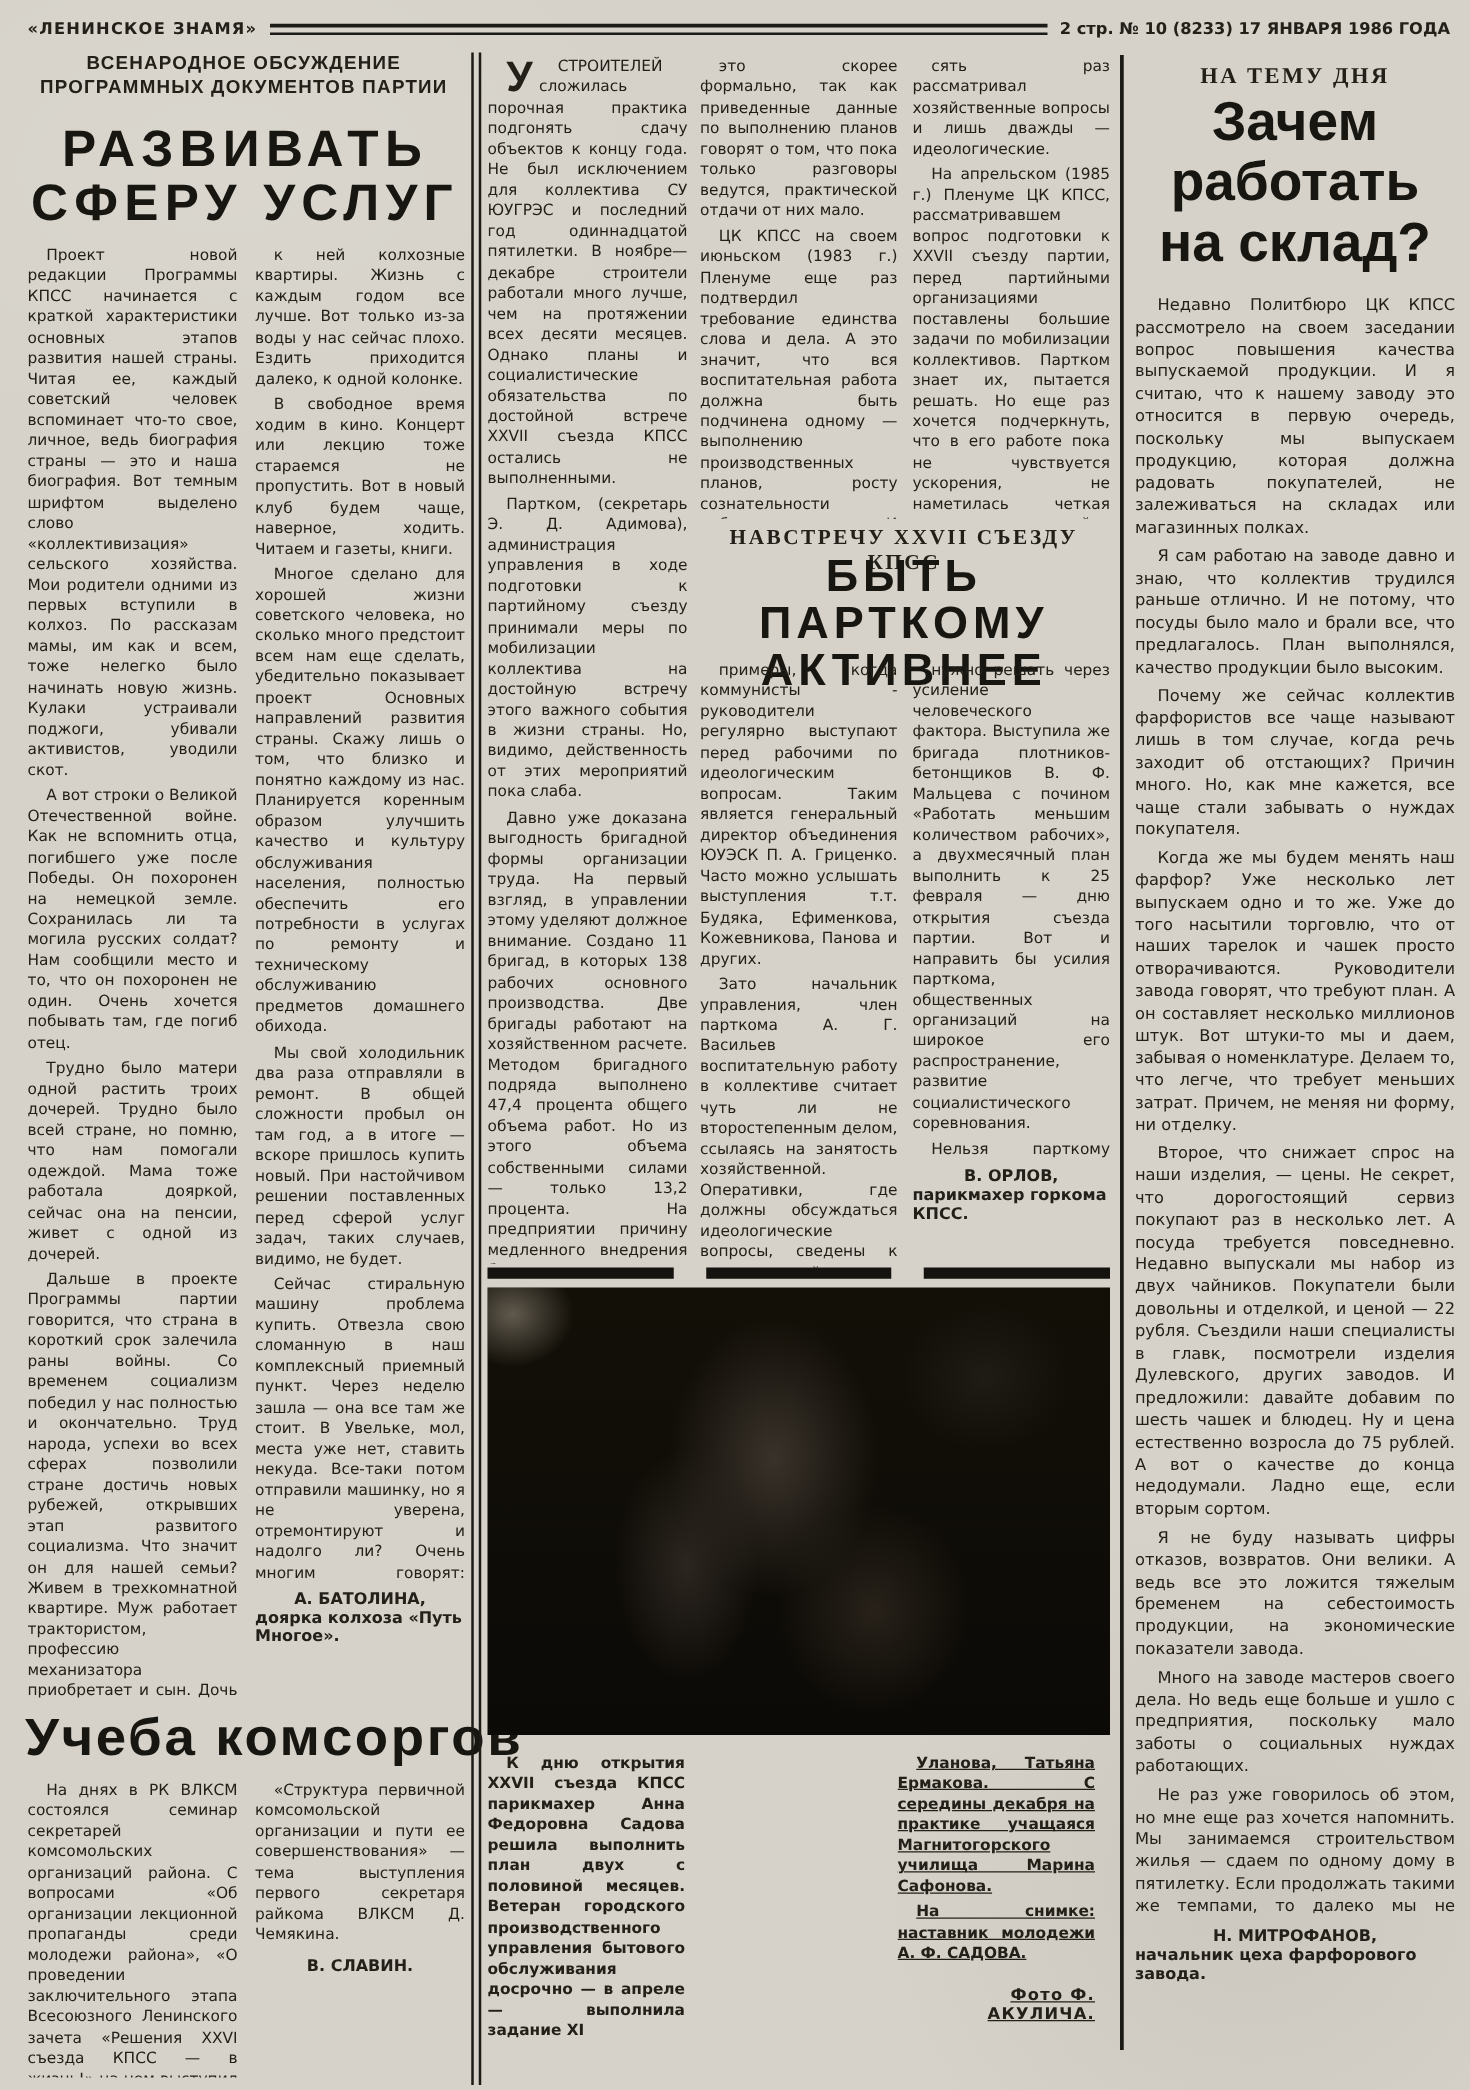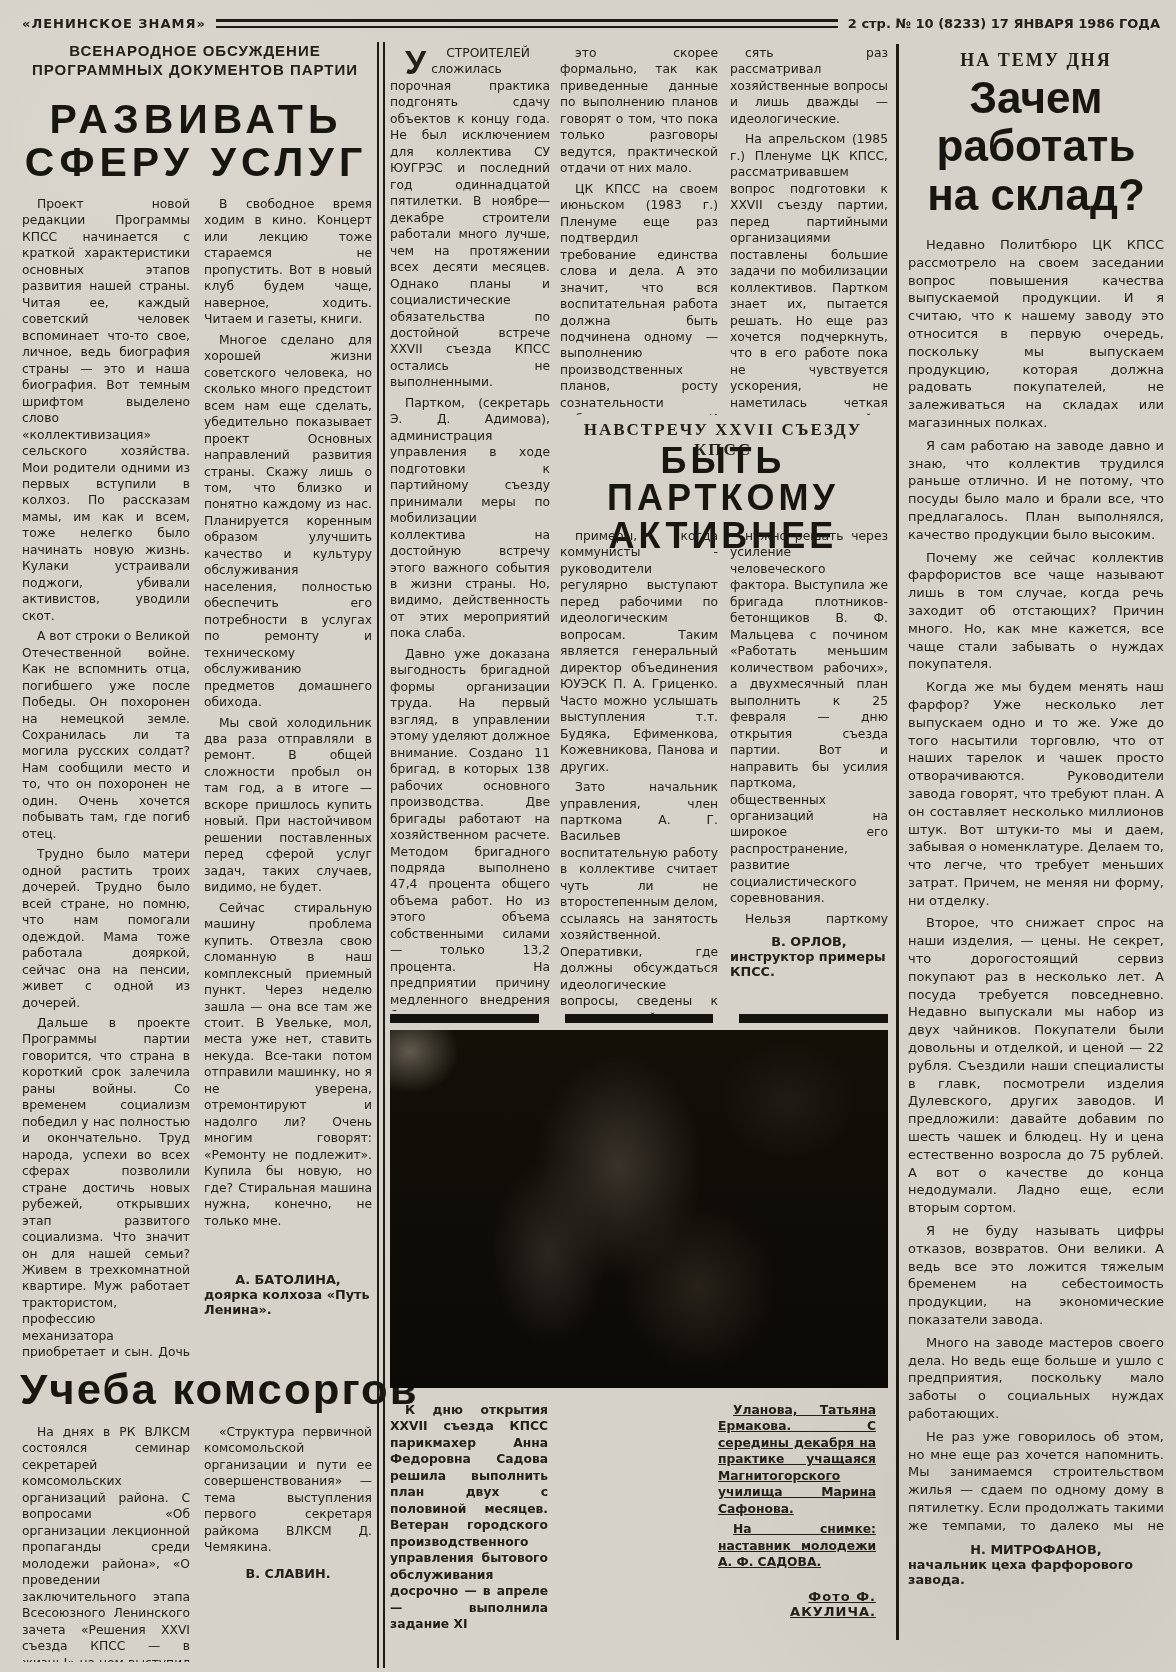--- a/index.html
+++ b/index.html
@@ -95,27 +95,28 @@
   <div class="lead-kicker">ВСЕНАРОДНОЕ ОБСУЖДЕНИЕ ПРОГРАММНЫХ ДОКУМЕНТОВ ПАРТИИ</div>
   <div class="lead-headline">РАЗВИВАТЬ СФЕРУ УСЛУГ</div>
   <div class="lead-col1 tcol">
       <p>Проект новой редакции Программы КПСС начинается с краткой характеристики основных этапов развития нашей страны. Читая ее, каждый советский человек вспоминает что-то свое, личное, ведь биография страны — это и наша биография. Вот темным шрифтом выделено слово «коллективизация» сельского хозяйства. Мои родители одними из первых вступили в колхоз. По рассказам мамы, им как и всем, тоже нелегко было начинать новую жизнь. Кулаки устраивали поджоги, убивали активистов, уводили скот.</p>
       <p>А вот строки о Великой Отечественной войне. Как не вспомнить отца, погибшего уже после Победы. Он похоронен на немецкой земле. Сохранилась ли та могила русских солдат? Нам сообщили место и то, что он похоронен не один. Очень хочется побывать там, где погиб отец.</p>
       <p>Трудно было матери одной растить троих дочерей. Трудно было всей стране, но помню, что нам помогали одеждой. Мама тоже работала дояркой, сейчас она на пенсии, живет с одной из дочерей.</p>
       <p>Дальше в проекте Программы партии говорится, что страна в короткий срок залечила раны войны. Со временем социализм победил у нас полностью и окончательно. Труд народа, успехи во всех сферах позволили стране достичь новых рубежей, открывших этап развитого социализма. Что значит он для нашей семьи? Живем в трехкомнатной квартире. Муж работает трактористом, профессию механизатора приобретает и сын. Дочь выучилась на ветеринарного фельдшера, лечит животных в соседнем колхозе им. Ленина. Там вышла и замуж. Вот все и при деле все с профессиями и с работой, а значит, и с достатком.</p>
     </div>
   <div class="lead-col2">
     <div class="list tcol">
+        <p>к ней колхозные квартиры. Жизнь с каждым годом все лучше. Вот только из-за воды у нас сейчас плохо. Ездить приходится далеко, к одной колонке.</p>
         <p>В свободное время ходим в кино. Концерт или лекцию тоже стараемся не пропустить. Вот в новый клуб будем чаще, наверное, ходить. Читаем и газеты, книги.</p>
         <p>Многое сделано для хорошей жизни советского человека, но сколько много предстоит всем нам еще сделать, убедительно показывает проект Основных направлений развития страны. Скажу лишь о том, что близко и понятно каждому из нас. Планируется коренным образом улучшить качество и культуру обслуживания населения, полностью обеспечить его потребности в услугах по ремонту и техническому обслуживанию предметов домашнего обихода.</p>
         <p>Мы свой холодильник два раза отправляли в ремонт. В общей сложности пробыл он там год, а в итоге — вскоре пришлось купить новый. При настойчивом решении поставленных перед сферой услуг задач, таких случаев, видимо, не будет.</p>
         <p>Сейчас стиральную машину проблема купить. Отвезла свою сломанную в наш комплексный приемный пункт. Через неделю зашла — она все там же стоит. В Увельке, мол, места уже нет, ставить некуда. Все-таки потом отправили машинку, но я не уверена, отремонтируют и надолго ли? Очень многим говорят: «Ремонту не подлежит». Купила бы новую, но где? Стиральная машина нужна, конечно, не только мне.</p>
       </div>
     <div class="byline-name">А. БАТОЛИНА,</div>
-    <div class="byline-role">доярка колхоза «Путь Ленина».</div>
+    <div class="byline-role">доярка колхоза «Путь Многое».</div>
   </div>
 
   <div class="komsorg-headline">Учеба комсоргов</div>
   <div class="komsorg-col1 tcol">
       <p>На днях в РК ВЛКСМ состоялся семинар секретарей комсомольских организаций района. С вопросами «Об организации лекционной пропаганды среди молодежи района», «О проведении заключительного этапа Всесоюзного Ленинского зачета «Решения XXVI съезда КПСС — в жизнь!» на нем выступил второй секретарь райкома комсомола В. Иванько.</p>
     </div>
   <div class="komsorg-col2">
     <div class="tcol">
         <p>«Структура первичной комсомольской организации и пути ее совершенствования» — тема выступления первого секретаря райкома ВЛКСМ Д. Чемякина.</p>
       </div>
@@ -145,21 +146,21 @@
   <div class="colB-bottom tcol">
       <p>примеры, когда коммунисты - руководители регулярно выступают перед рабочими по идеологическим вопросам. Таким является генеральный директор объединения ЮУЭСК П. А. Гриценко. Часто можно услышать выступления т.т. Будяка, Ефименкова, Кожевникова, Панова и других.</p>
       <p>Зато начальник управления, член парткома А. Г. Васильев воспитательную работу в коллективе считает чуть ли не второстепенным делом, ссылаясь на занятость хозяйственной. Оперативки, где должны обсуждаться идеологические вопросы, сведены к еженедельной информации о состоянии трудовой и общественной дисциплины. А что это дает, показывают данные из медвытрезвителя: количество доставленных туда строителей в 1985 году не уменьшилось по сравнению с предыдущим годом.</p>
     </div>
   <div class="colC-bottom">
     <div class="list tcol">
         <p>нужно решать через усиление человеческого фактора. Выступила же бригада плотников-бетонщиков В. Ф. Мальцева с почином «Работать меньшим количеством рабочих», а двухмесячный план выполнить к 25 февраля — дню открытия съезда партии. Вот и направить бы усилия парткома, общественных организаций на широкое его распространение, развитие социалистического соревнования.</p>
         <p>Нельзя парткому забывать о том, что нужно пополнять ряды партийной организации за счет передовых рабочих, специалистов. Период подготовки к партийному съезду как раз способствует усилению трудовой и общественной активности.</p>
       </div>
     <div class="byline-name">В. ОРЛОВ,</div>
-    <div class="byline-role">инструктор примеры КПСС.</div>
+    <div class="byline-role">парикмахер горкома КПСС.</div>
   </div>
 
   <div class="sep-bars">
       <div></div>
       <div></div>
       <div></div>
     </div>
   <div class="photo"></div>
   <div class="cap-col1 tcol boldcol">
       <p>К дню открытия XXVII съезда КПСС парикмахер Анна Федоровна Садова решила выполнить план двух с половиной месяцев. Ветеран городского производственного управления бытового обслуживания досрочно — в апреле — выполнила задание XI</p>

